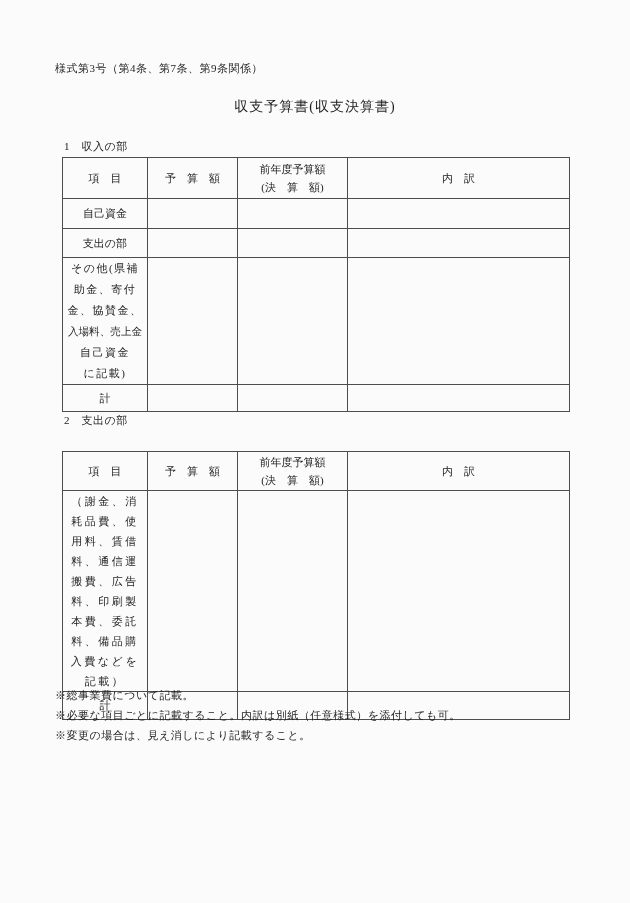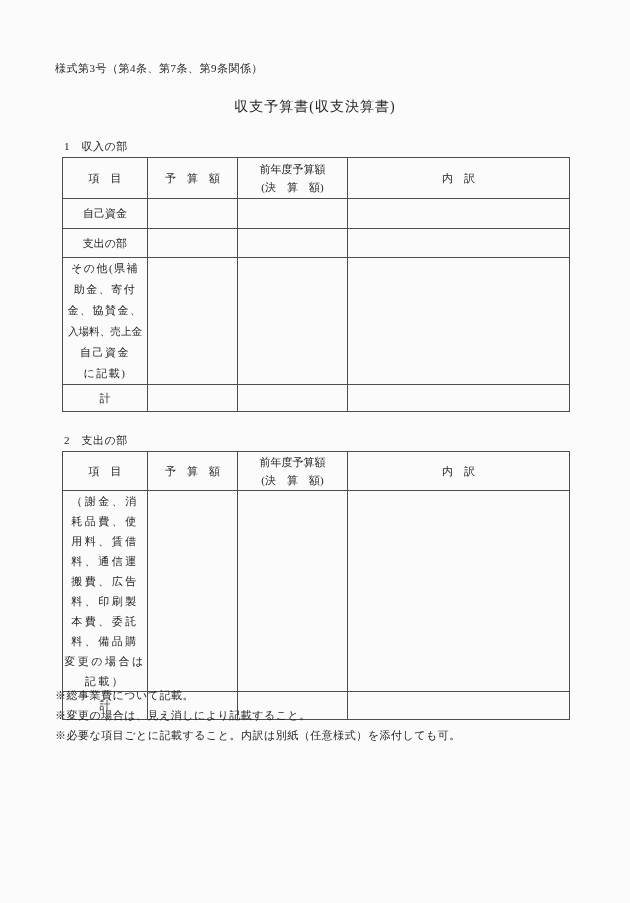--- a/index.html
+++ b/index.html
@@ -18,21 +18,21 @@
   }
   .doc-title {
     position: absolute; left: 0; top: 98px; width: 630px;
     text-align: center; font-size: 14px; letter-spacing: 1px;
   }
   .section-heading {
     position: absolute; left: 64px;
     font-size: 11px; letter-spacing: 0.5px; text-align: right;
   }
   .s1 { top: 139px; }
-  .s2 { top: 433px; }
+  .s2 { top: 413px; }
 
   table.form-table {
     position: absolute; left: 62px;
     border-collapse: collapse; table-layout: fixed;
     width: 507px;
     font-size: 11px;
   }
   .t1 { top: 157px; }
   .t2 { top: 451px; }
   .form-table td {
@@ -145,35 +145,35 @@
     <tr style="height:200px">
       <td class="item-cell">
         <div class="item-line">（謝金、消</div>
         <div class="item-line">耗品費、使</div>
         <div class="item-line">用料、賃借</div>
         <div class="item-line">料、通信運</div>
         <div class="item-line">搬費、広告</div>
         <div class="item-line">料、印刷製</div>
         <div class="item-line">本費、委託</div>
         <div class="item-line">料、備品購</div>
-        <div class="item-line">変更の場合は</div>
+        <div class="item-line">入費などを</div>
         <div class="item-line">記載）</div>
       </td>
       <td></td>
       <td></td>
       <td></td>
     </tr>
     <tr style="height:28px">
       <td class="item-cell">計</td>
       <td></td>
       <td></td>
       <td></td>
     </tr>
   </tbody>
     </table>
 
   <div class="notes">
     <div>※総事業費について記載。</div>
+    <div>※必要な項目ごとに記載すること。内訳は別紙（任意様式）を添付しても可。</div>
     <div>※変更の場合は、見え消しにより記載すること。</div>
-    <div>※必要な項目ごとに記載すること。内訳は別紙（任意様式）を添付しても可。</div>
   </div>
 
 </div>
 
 </body></html>

